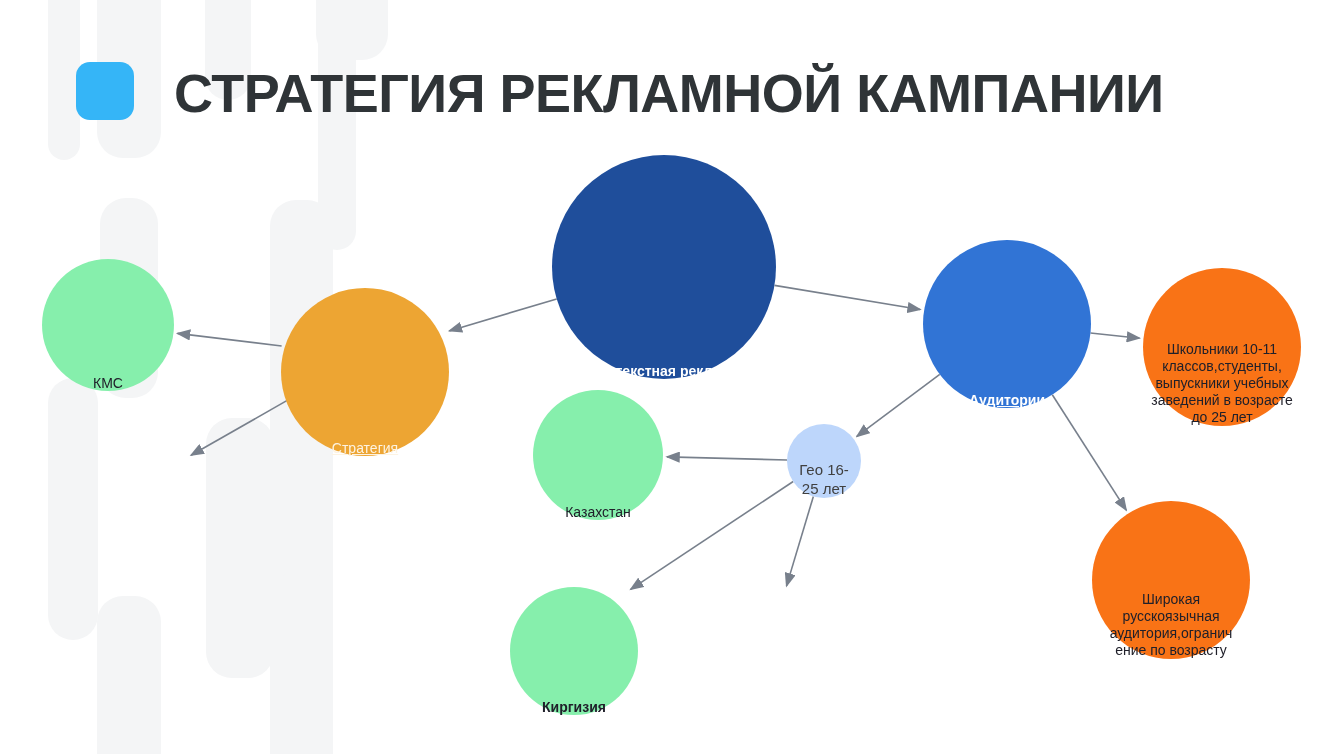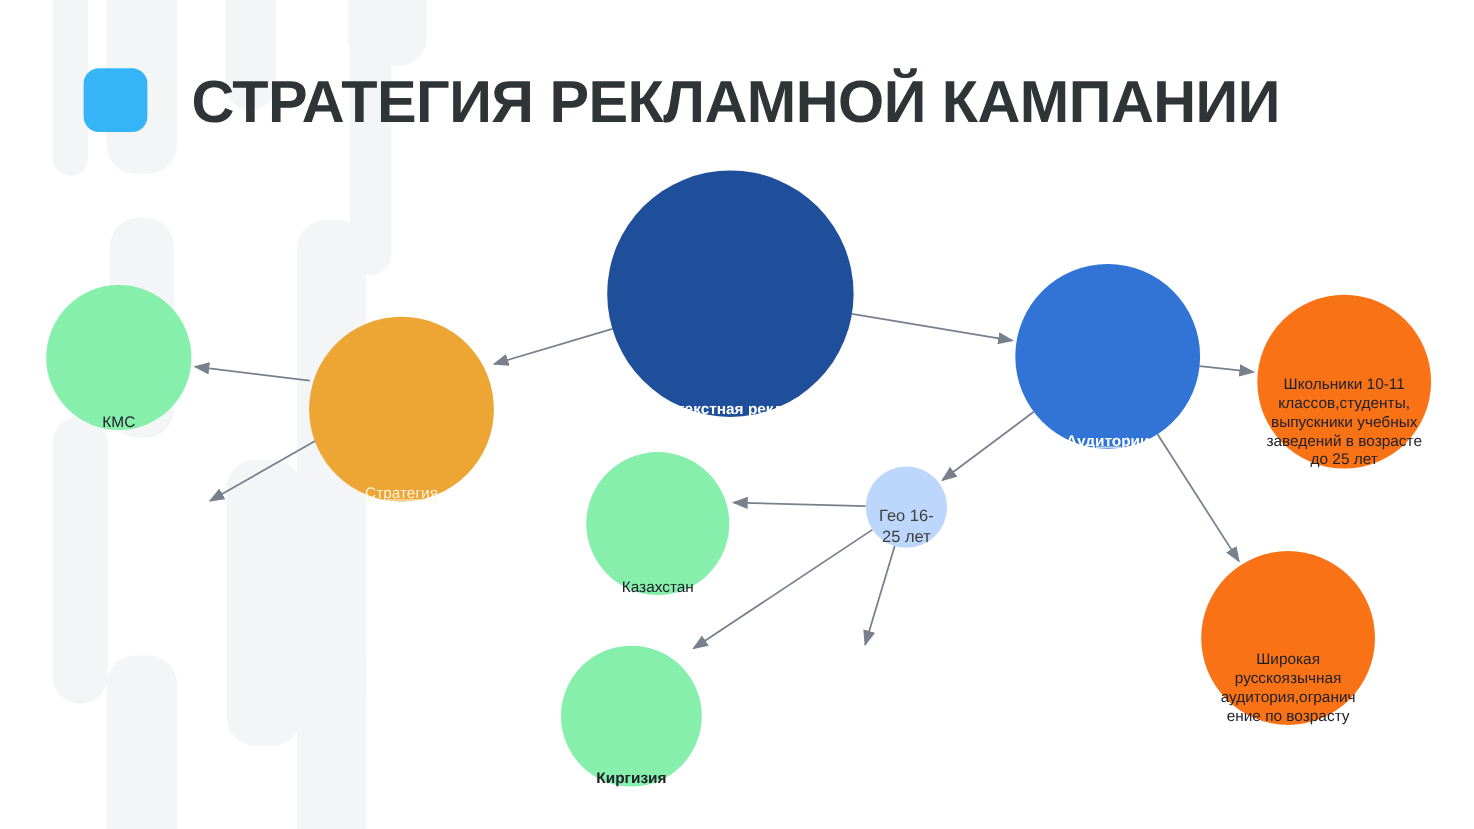--- a/index.html
+++ b/index.html
@@ -177,21 +177,21 @@
       </div>
       <div class="node node-soft-blue" style="left: 1143px; top: 268px; width: 158px; height: 158px;">
         <span>Школьники 10-11 классов,студенты, выпускники учебных заведений в возрасте до 25 лет</span>
       </div>
       <div class="node node-soft-blue" style="left: 1092px; top: 501px; width: 158px; height: 158px;">
         <span>Широкая русскоязычная аудитория,огранич ение по возрасту</span>
       </div>
       <div class="node node-geo" style="left: 787px; top: 424px; width: 74px; height: 74px;">
         <span>Гео 16-25 лет</span>
       </div>
-      <div class="node node-soft-orange" style="left: 533px; top: 411px; width: 130px; height: 130px;">
+      <div class="node node-soft-orange" style="left: 533px; top: 390px; width: 130px; height: 130px;">
         <span>Казахстан</span>
       </div>
       <div class="node node-soft-orange" style="left: 510px; top: 587px; width: 128px; height: 128px; font-weight: bold;">
         <span>Киргизия</span>
       </div>
     </div>
 
 </div>
 
 </body></html>

